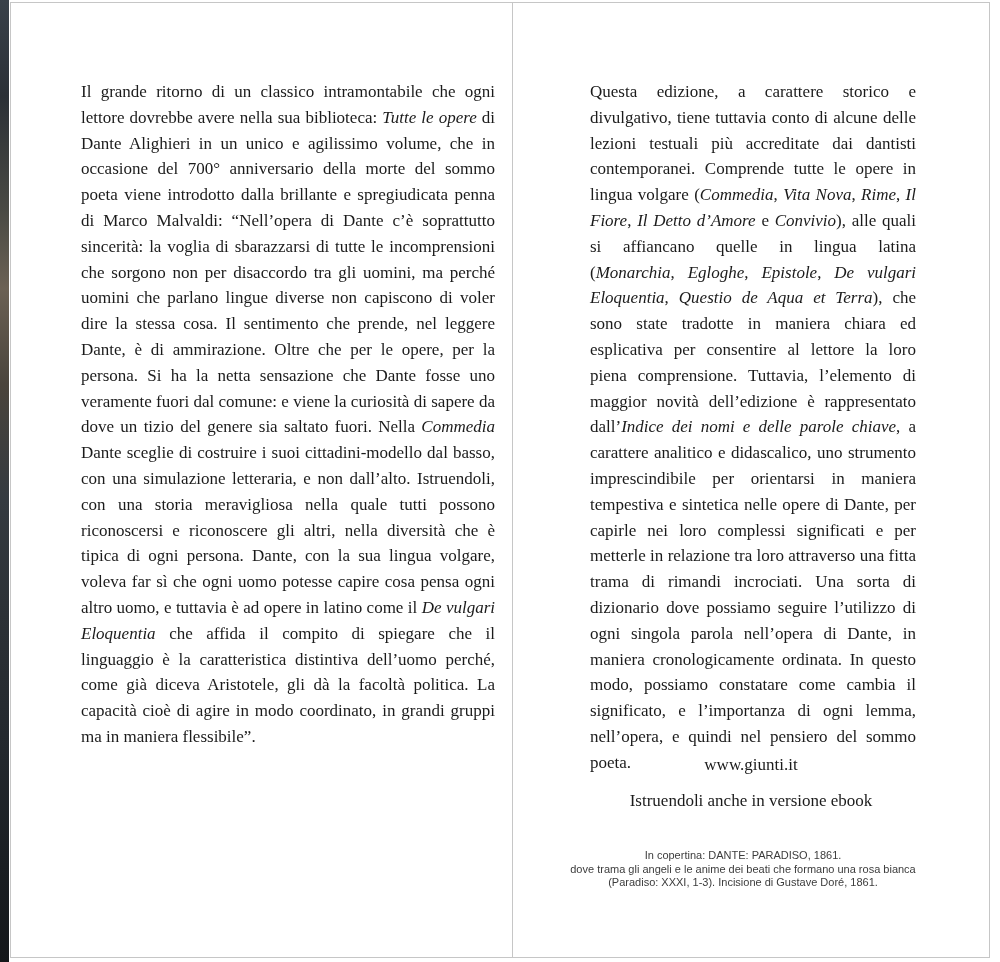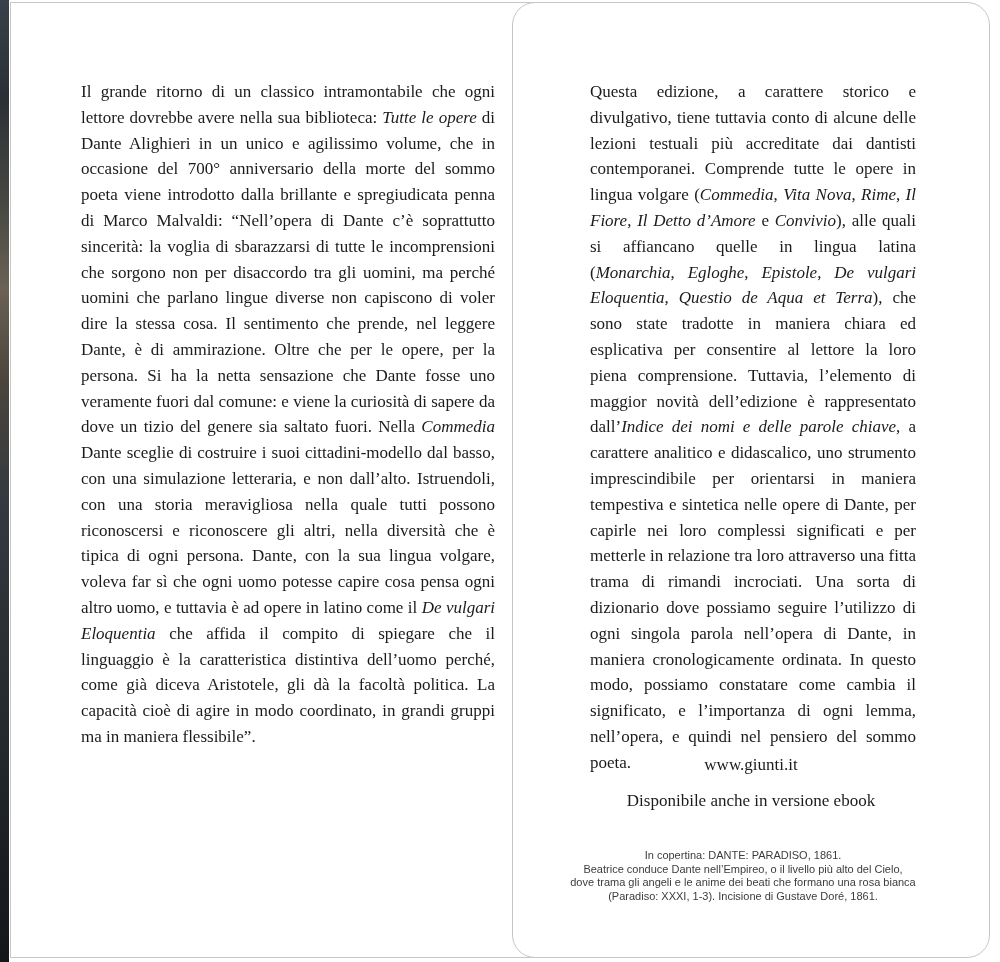--- a/index.html
+++ b/index.html
@@ -28,21 +28,21 @@
   }
   .page {
     position: absolute;
     top: 2px;
     height: 956px;
     background: #ffffff;
     border: 1px solid #c6c6c6;
     box-sizing: border-box;
   }
   .page-left  { left: 10px;  width: 564px; }
-  .page-right { left: 512px; width: 478px; border-radius: 23px; }
+  .page-right { left: 512px; width: 478px; }
   .body-text {
     position: absolute;
     margin: 0;
     top: 76px;
     font-size: 17px;
     line-height: 25.8px;
     color: #1b1b1b;
     text-align: justify;
     hyphens: auto;
     -webkit-hyphens: auto;
@@ -81,23 +81,22 @@
 
   <div class="page page-left">
     <p class="body-text"><span>Il grande ritorno di un classico intramontabile che ogni lettore dovrebbe avere nella sua biblioteca: </span><i>Tutte le opere</i><span> di Dante Alighieri in un unico e agilissimo volume, che in occasione del 700° anniversario della morte del sommo poeta viene introdotto dalla brillante e spregiudicata penna di Marco Malvaldi: “Nell’opera di Dante c’è soprattutto sincerità: la voglia di sbarazzarsi di tutte le incomprensioni che sorgono non per disaccordo tra gli uomini, ma perché uomini che parlano lingue diverse non capiscono di voler dire la stessa cosa. Il sentimento che prende, nel leggere Dante, è di ammirazione. Oltre che per le opere, per la persona. Si ha la netta sensazione che Dante fosse uno veramente fuori dal comune: e viene la curiosità di sapere da dove un tizio del genere sia saltato fuori. Nella </span><i>Commedia</i><span> Dante sceglie di costruire i suoi cittadini-modello dal basso, con una simulazione letteraria, e non dall’alto. Istruendoli, con una storia meravigliosa nella quale tutti possono riconoscersi e riconoscere gli altri, nella diversità che è tipica di ogni persona. Dante, con la sua lingua volgare, voleva far sì che ogni uomo potesse capire cosa pensa ogni altro uomo, e tuttavia è ad opere in latino come il </span><i>De vulgari Eloquentia</i><span> che affida il compito di spiegare che il linguaggio è la caratteristica distintiva dell’uomo perché, come già diceva Aristotele, gli dà la facoltà politica. La capacità cioè di agire in modo coordinato, in grandi gruppi ma in maniera flessibile”.</span></p>
   </div>
 
   <div class="page page-right">
     <p class="body-text"><span>Questa edizione, a carattere storico e divulgativo, tiene tuttavia conto di alcune delle lezioni testuali più accreditate dai dantisti contemporanei. Comprende tutte le opere in lingua volgare (</span><i>Commedia</i><span>, </span><i>Vita Nova</i><span>, </span><i>Rime</i><span>, </span><i>Il Fiore</i><span>, </span><i>Il Detto d’Amore</i><span> e </span><i>Convivio</i><span>), alle quali si affiancano quelle in lingua latina (</span><i>Monarchia</i><span>, </span><i>Egloghe</i><span>, </span><i>Epistole</i><span>, </span><i>De vulgari Eloquentia</i><span>, </span><i>Questio de Aqua et Terra</i><span>), che sono state tradotte in maniera chiara ed esplicativa per consentire al lettore la loro piena comprensione. Tuttavia, l’elemento di maggior novità dell’edizione è rappresentato dall’</span><i>Indice dei nomi e delle parole chiave</i><span>, a carattere analitico e didascalico, uno strumento imprescindibile per orientarsi in maniera tempestiva e sintetica nelle opere di Dante, per capirle nei loro complessi significati e per metterle in relazione tra loro attraverso una fitta trama di rimandi incrociati. Una sorta di dizionario dove possiamo seguire l’utilizzo di ogni singola parola nell’opera di Dante, in maniera cronologicamente ordinata. In questo modo, possiamo constatare come cambia il significato, e l’importanza di ogni lemma, nell’opera, e quindi nel pensiero del sommo poeta.</span></p>
 
     <div class="footer-line website">www.giunti.it</div>
 
-    <div class="footer-line ebook">Disponibile anche in versione ebook</div>
+    <div class="footer-line ebook">Istruendoli anche in versione ebook</div>
 
     <div class="caption">
         <div>In copertina: DANTE: PARADISO, 1861.</div>
-        <div>Beatrice conduce Dante nell’Empireo, o il livello più alto del Cielo,</div>
         <div>dove trama gli angeli e le anime dei beati che formano una rosa bianca</div>
         <div>(Paradiso: XXXI, 1-3). Incisione di Gustave Doré, 1861.</div>
       </div>
   </div>
 
 </div>
 
 </body></html>

